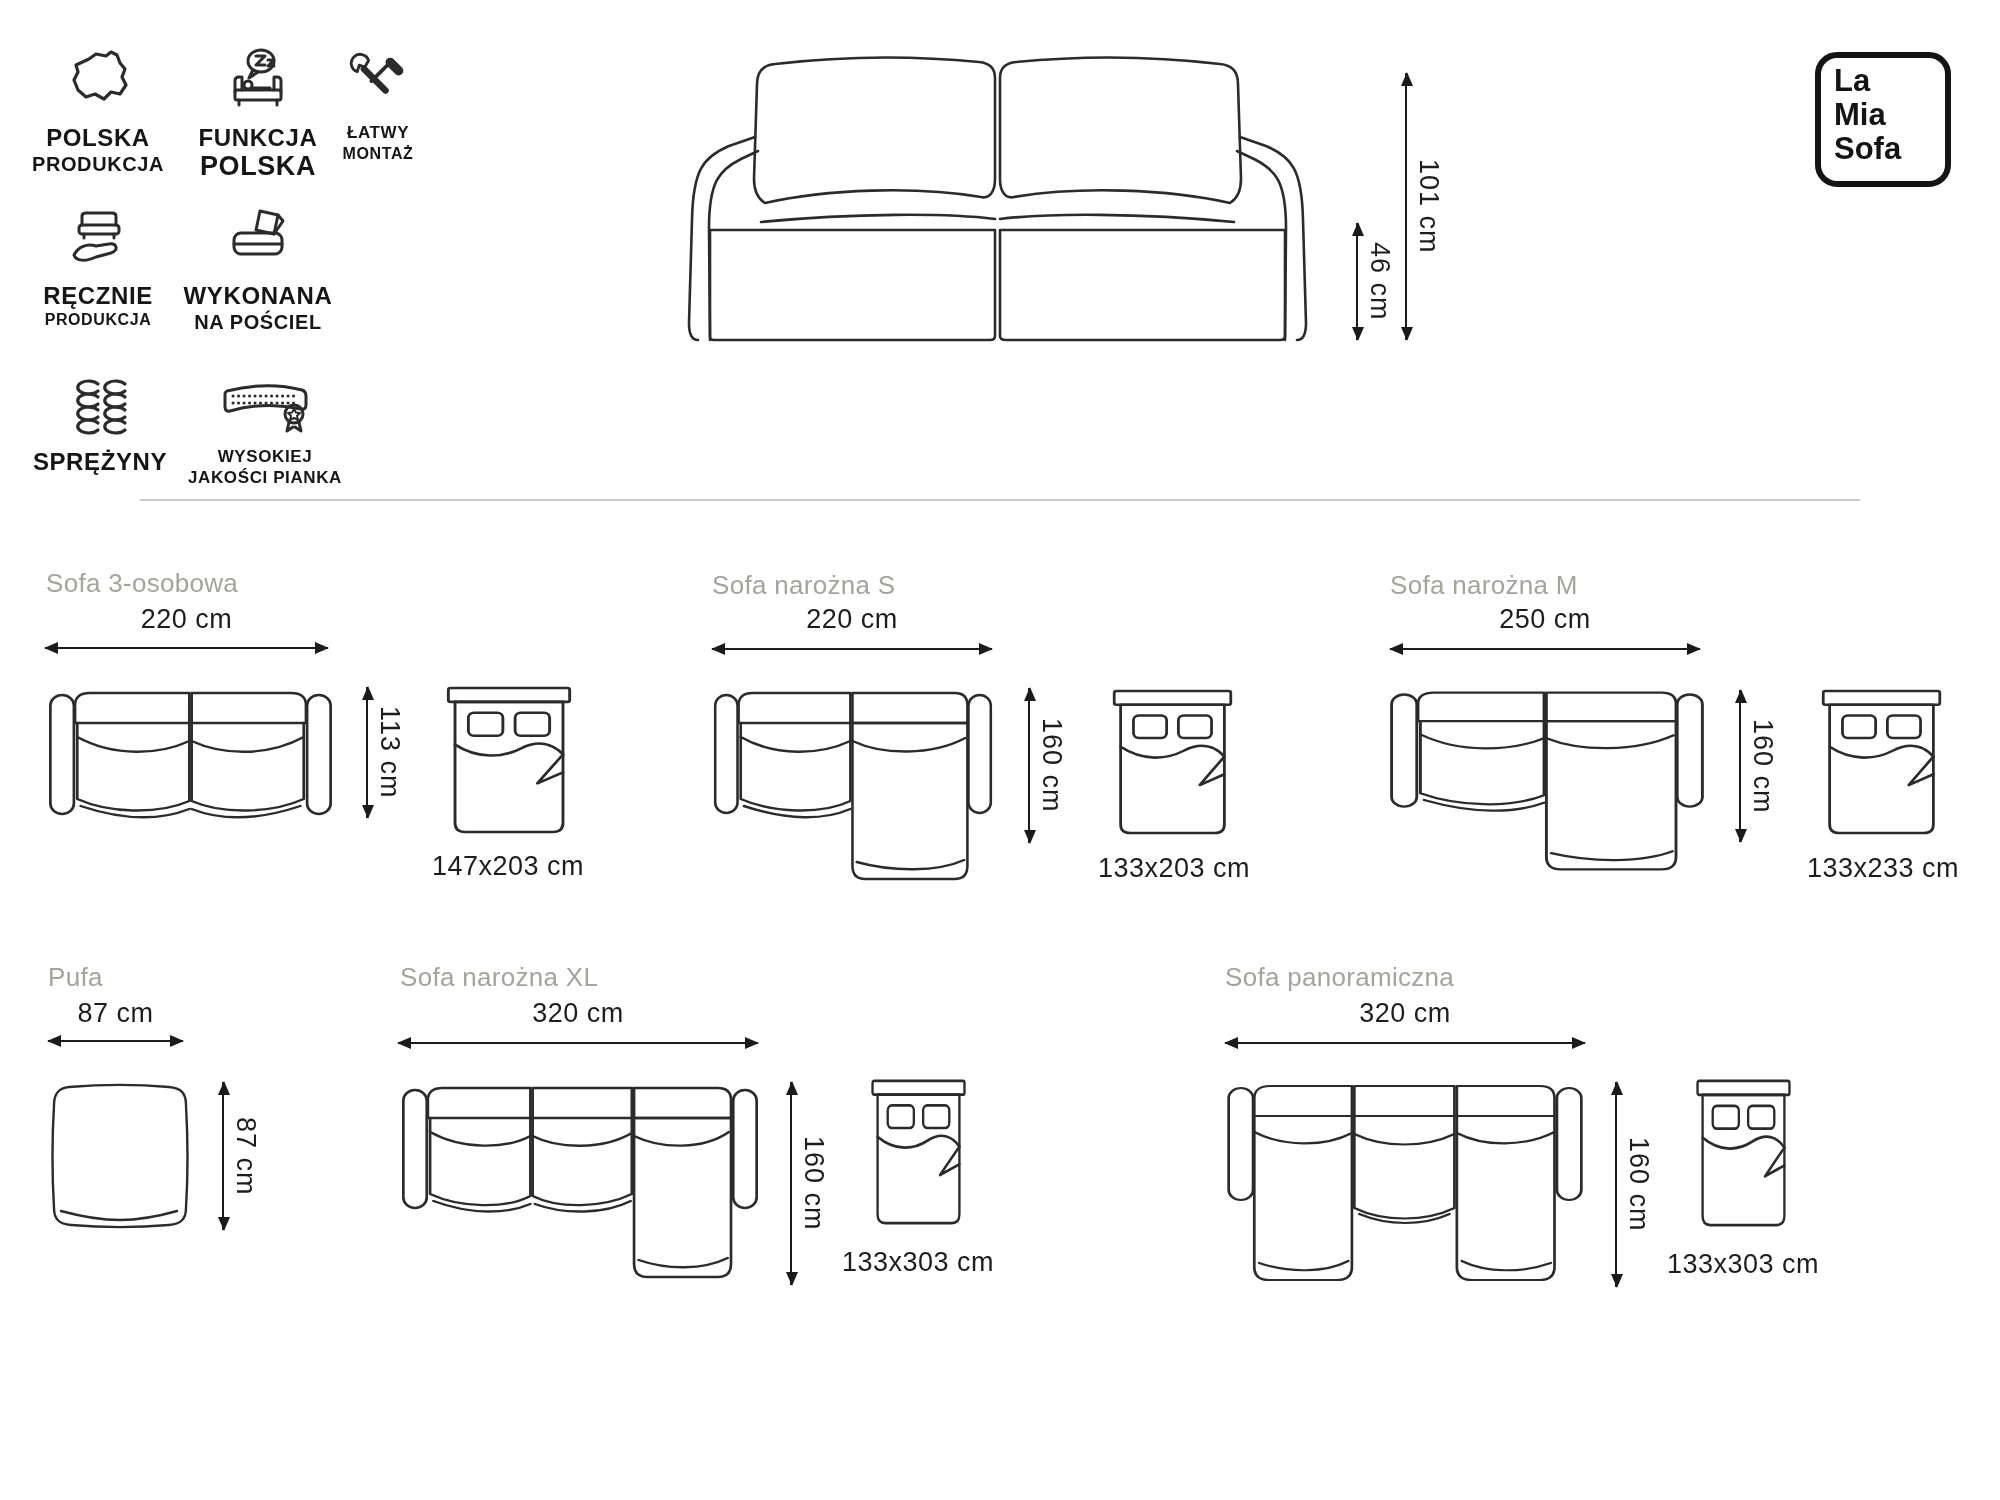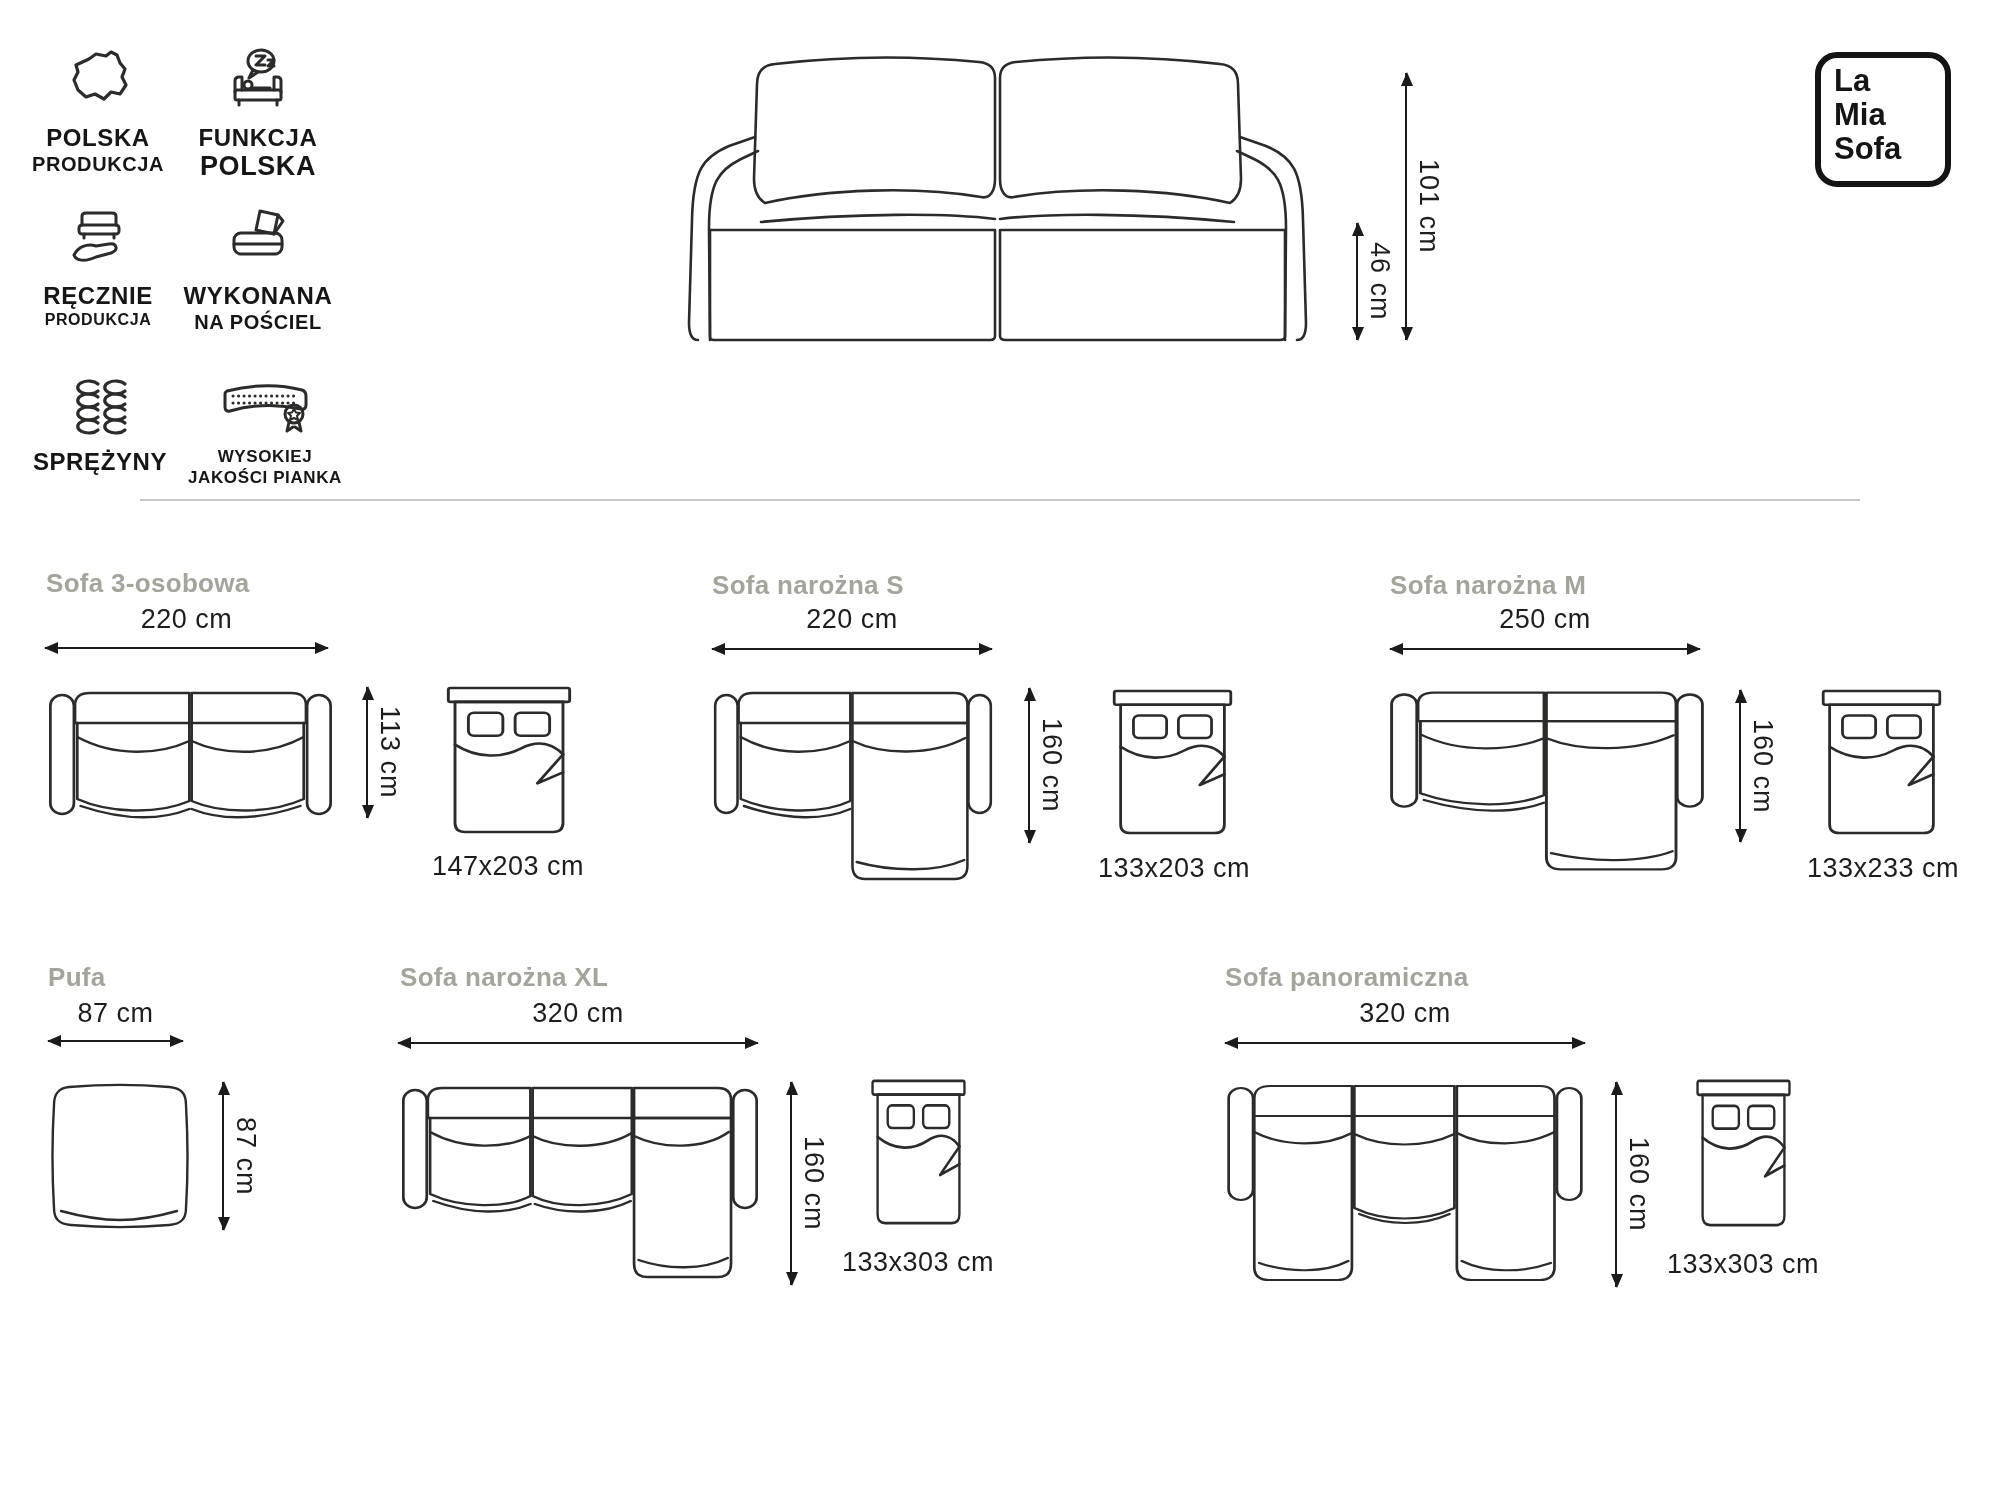--- a/index.html
+++ b/index.html
@@ -34,21 +34,21 @@
   .dim-h::after{right:-1px;border-left:14px solid #1b1b1b;}
   .dim-v{position:absolute;width:0;border-left:2px solid #1b1b1b;}
   .dim-v::before,.dim-v::after{content:"";position:absolute;left:-6px;width:0;height:0;
     border-left:6px solid transparent;border-right:6px solid transparent;}
   .dim-v::before{top:-1px;border-bottom:14px solid #1b1b1b;}
   .dim-v::after{bottom:-1px;border-top:14px solid #1b1b1b;}
   
   .wlabel,.bedlabel{position:absolute;text-align:center;font-size:27px;letter-spacing:.5px;color:#1d1d1b;white-space:nowrap;}
   .vlabel{position:absolute;writing-mode:vertical-rl;text-orientation:mixed;display:flex;
     align-items:center;justify-content:center;font-size:27px;letter-spacing:1px;color:#1d1d1b;white-space:nowrap;}
-  .vtitle{position:absolute;font-size:26px;letter-spacing:.3px;color:#a4a49c;font-weight:700;white-space:nowrap;}
+  .vtitle{position:absolute;font-size:26px;letter-spacing:.3px;color:#a4a49c;font-weight:400;white-space:nowrap;}
   .variant{position:absolute;}
   
   .ink{fill:none;stroke:#2b2b29;stroke-linecap:round;stroke-linejoin:round;}
 </style>
 </head>
 <body>
 
 <div class="canvas">
 
   <div class="feature f1" style="left:33px;top:40px;width:130px">
@@ -78,20 +78,34 @@
             <path d="M52,52 L52,57"></path>
         <circle cx="23" cy="37" r="4"></circle>
             <path d="M27,40 L45,40"></path>
       </g>
         </svg>
     </div>
     <div class="fl1">FUNKCJA</div>
     <div class="fl2">POLSKA</div>
   </div>
 
+  <div class="feature f3" style="left:313px;top:44px;width:130px">
+    <div class="ficon" style="height:70px">
+      <svg width="62" height="62" viewBox="0 0 66 66">
+          <g class="ink" stroke-width="3">
+        <path d="M11,21 A9.5,9.5 0 1 1 23,9 L19,16 L13,14 Z"></path>
+        <path d="M18,18 L41,41" stroke-width="7"></path>
+        <path d="M45,12 L26,31" stroke-width="4"></path>
+        <path d="M46,11 L55,20" stroke-width="10"></path>
+      </g>
+        </svg>
+    </div>
+    <div class="fl1">ŁATWY</div>
+    <div class="fl2">MONTAŻ</div>
+  </div>
 
   <div class="feature f4" style="left:33px;top:196px;width:130px">
     <div class="ficon" style="height:76px">
       <svg width="66" height="66" viewBox="0 0 66 66">
           <g class="ink" stroke-width="3">
         <rect x="14" y="19" width="40" height="9" rx="3"></rect>
         <path d="M17,19 L17,10 C17,8 19,7 21,7 L47,7 C49,7 51,8 51,10 L51,19"></path>
         <path d="M19,28 L19,32"></path>
             <path d="M49,28 L49,32"></path>
         <path d="M9,49 C13,41 22,37 31,40 L44,38 C52,37 54,44 46,47 L31,51 C20,56 11,55 9,49 Z"></path>

